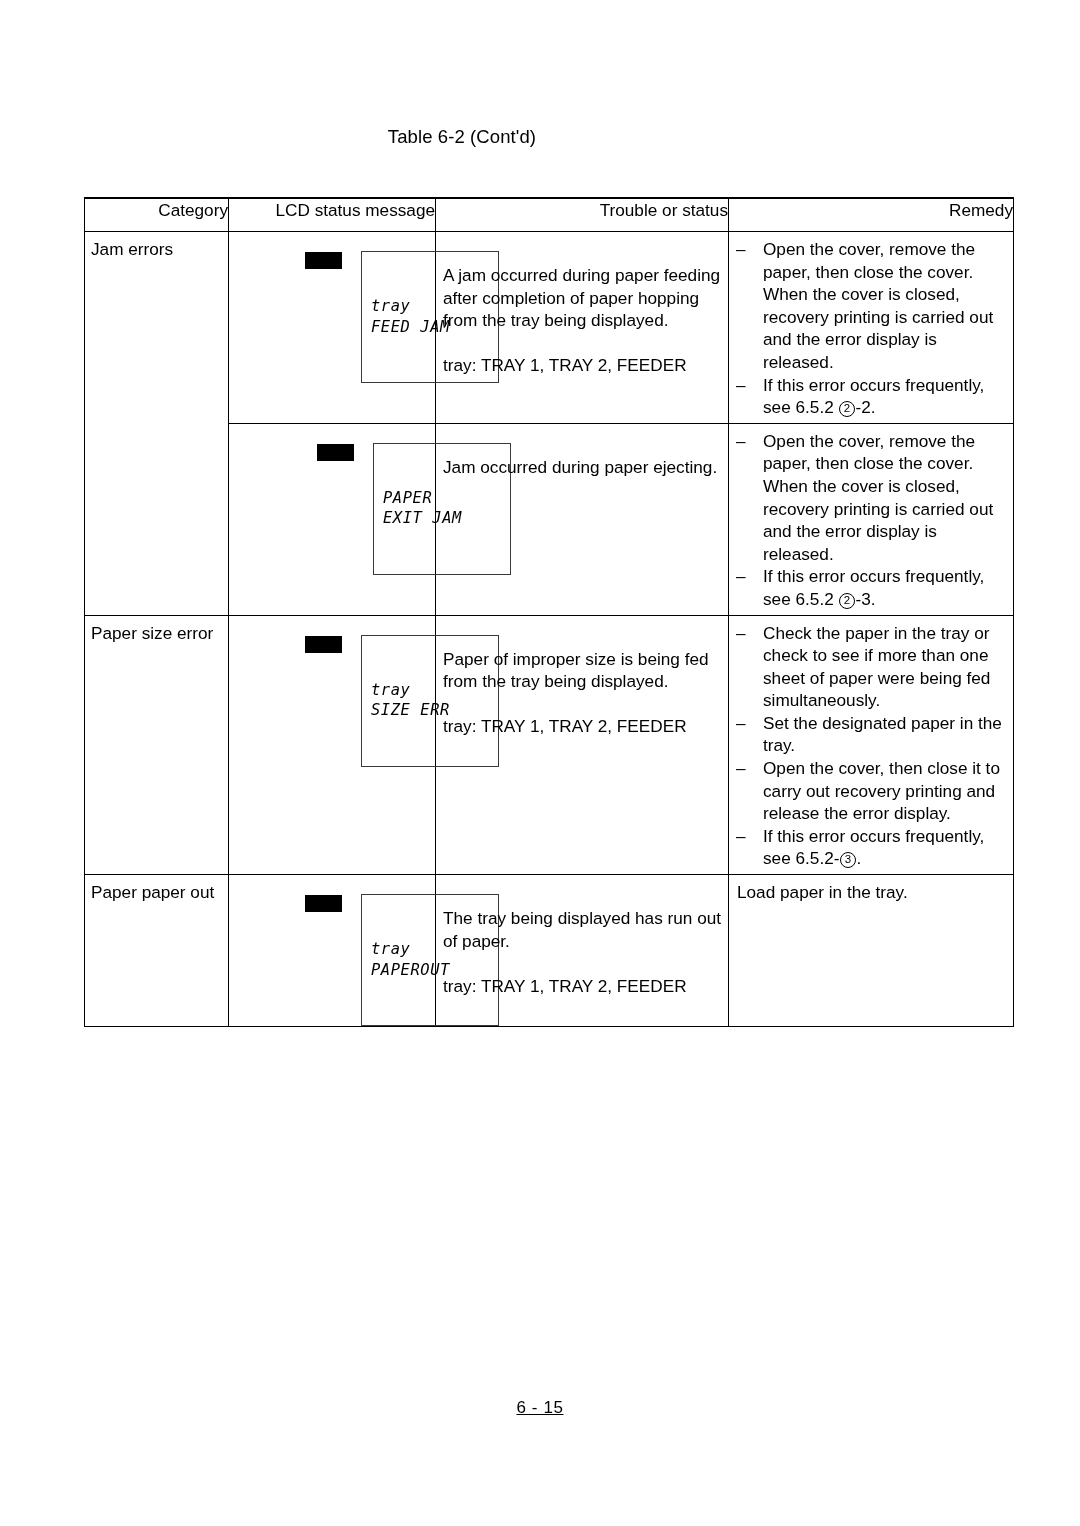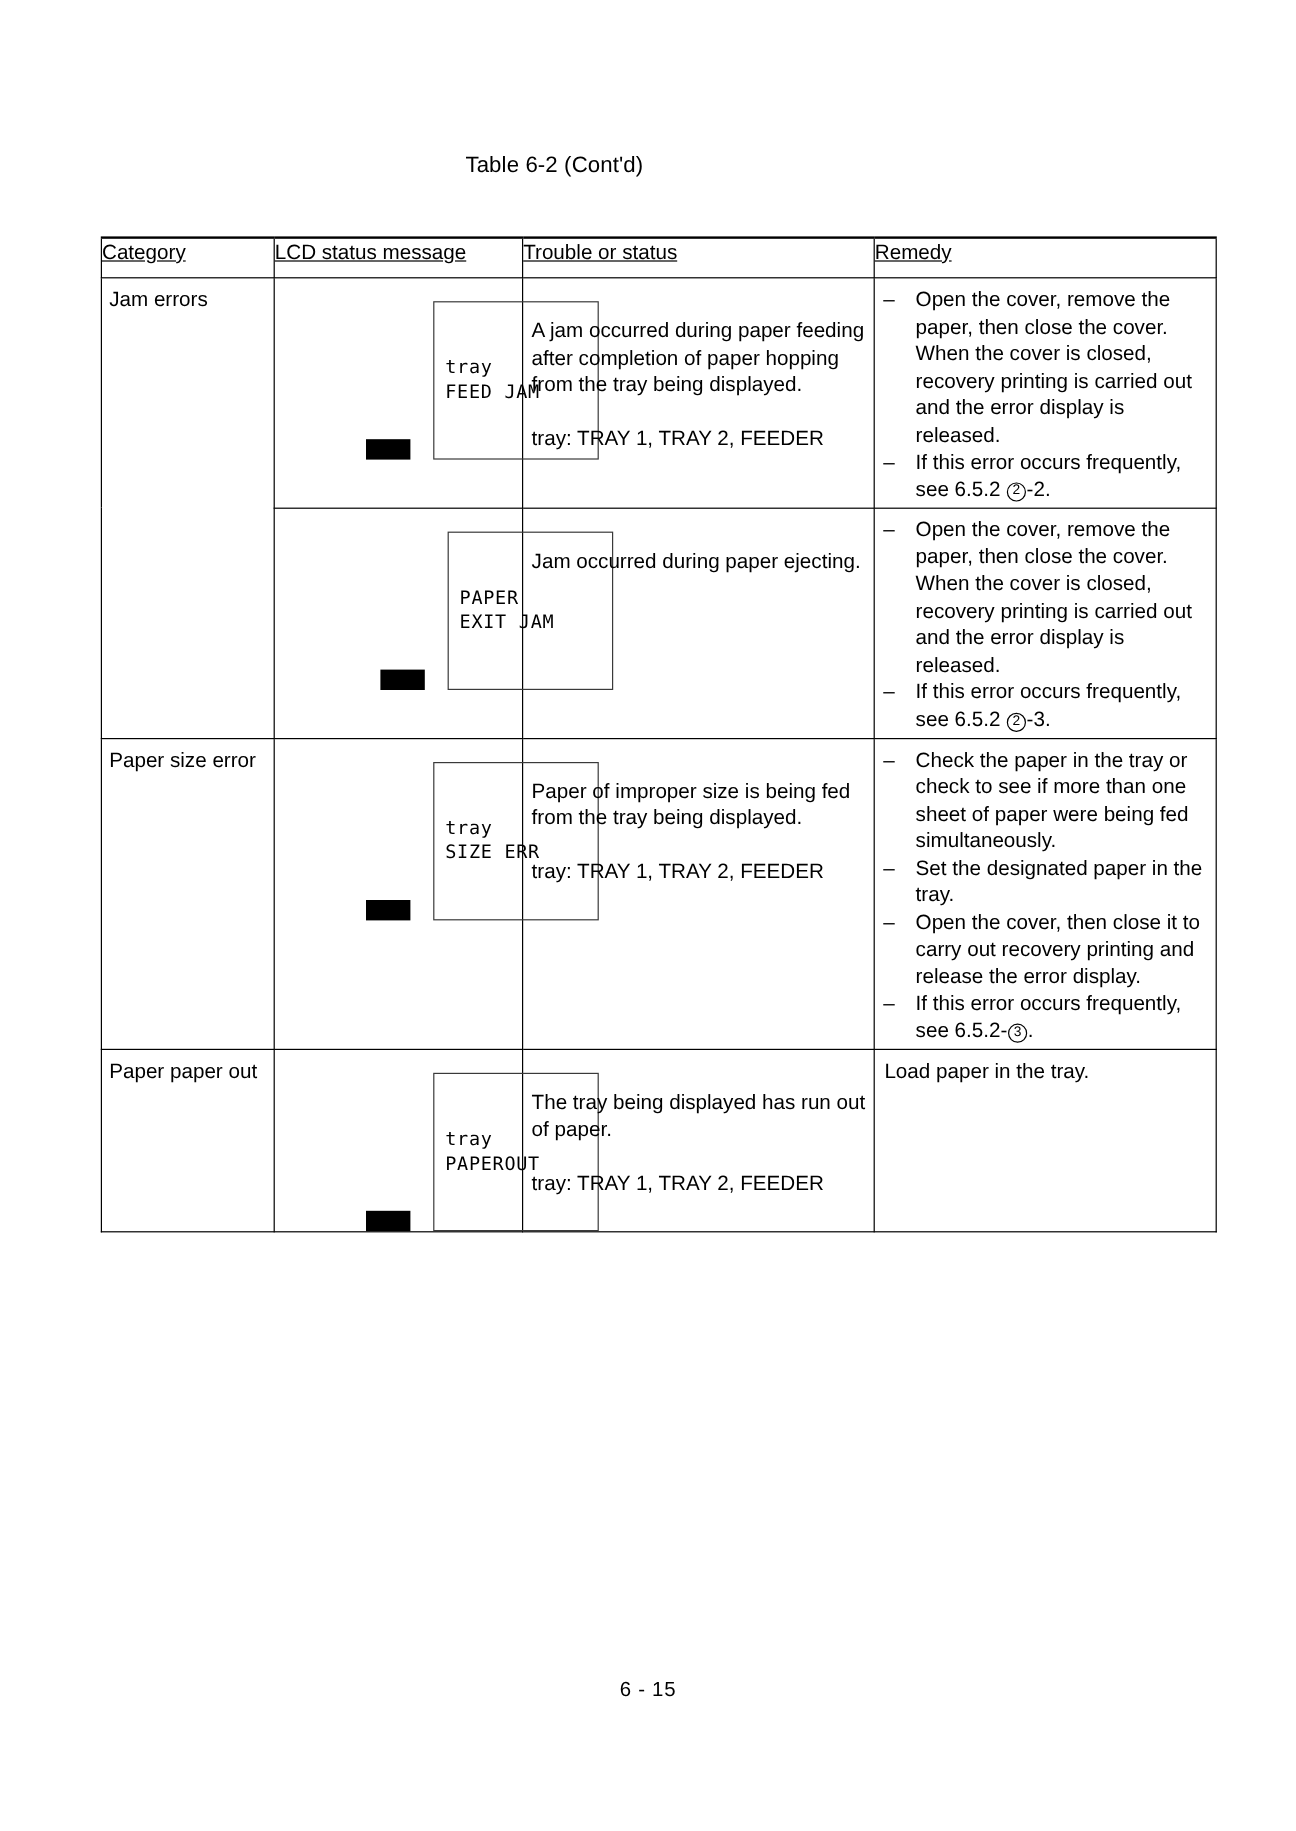--- a/index.html
+++ b/index.html
@@ -47,25 +47,24 @@
   .doc-table .outer-top td,
   .doc-table .outer-top th { border-top-width: 2.4px; }
 
   
   col.c-cat  { width: 144px; }
   col.c-lcd  { width: 207px; }
   col.c-tbl  { width: 293px; }
   col.c-rem  { width: 285px; }
 
   thead th {
-    text-align: left;
+    text-align: right;
     height: 32px;
     line-height: 32px;
     font-size: 17.6px;
-    text-decoration: underline;
   }
 
   
   .cat-cell {
     padding: 6px 0 0 6px;
     font-size: 17.2px;
   }
   .status-cell {
     padding: 6px 4px 4px 7px;
     margin-top: 26px;
@@ -89,24 +88,25 @@
   ul.dashlist li .dash {
     position: absolute;
     left: 3px;
     top: 0;
   }
   .plain-remedy { margin: 0; padding-left: 4px; }
 
   
   .lcd-wrap {
     display: flex;
-    align-items: flex-end;
+    align-items: flex-start;
     justify-content: flex-start;
     padding: 19px 0 0 0;
     margin-left: 76px;
+    font-style: italic;
   }
   .lcd-led {
     width: 37px;
     height: 17px;
     background: #000000;
     flex: 0 0 auto;
     margin-right: 19px;
     margin-top: 1px;
   }
   .lcd-screen {
@@ -137,20 +137,21 @@
 
   
   .page-footer {
     position: absolute;
     left: 0;
     top: 1398px;
     width: 1080px;
     text-align: center;
     font-size: 17px;
     letter-spacing: 0.6px;
+    text-decoration: underline;
   }
 </style>
 </head>
 <body>
 
 <div class="page-title">Table 6-2 (Cont'd)</div>
 
 <table class="doc-table">
   <colgroup>
     <col class="c-cat">

